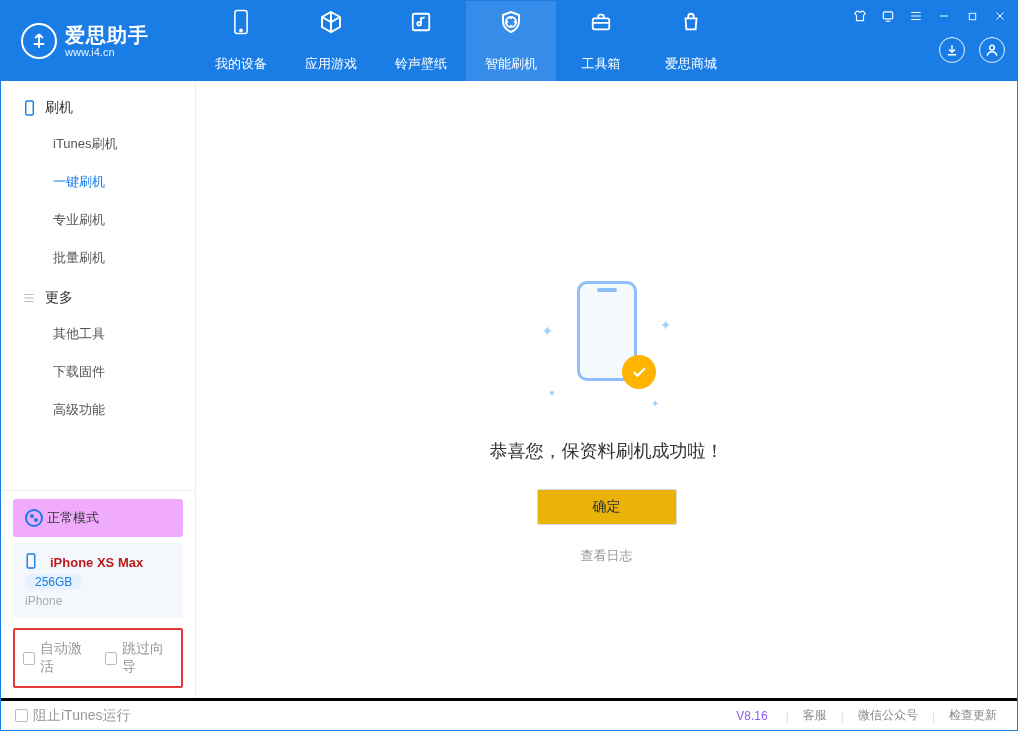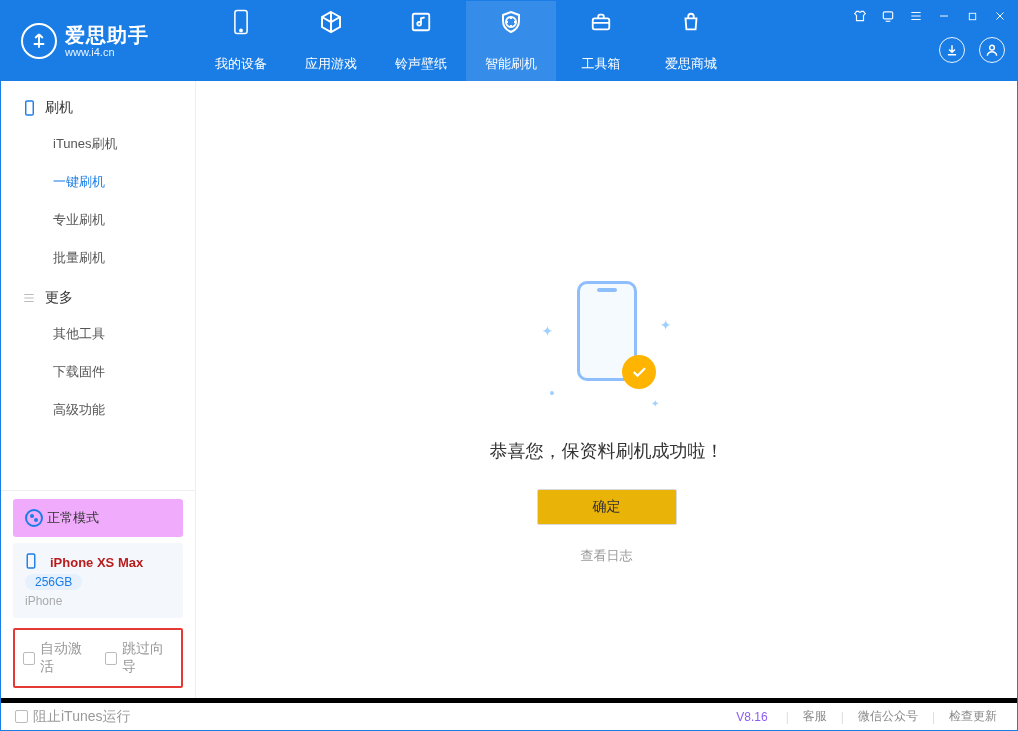--- a/index.html
+++ b/index.html
@@ -48,21 +48,21 @@
 .phone { position: absolute; left: 50%; top: 0; transform: translateX(-50%); width: 60px; height: 100px; border: 3px solid #8fbefc; border-radius: 10px; background: #f5faff; }
 .phone::before { content: ""; position: absolute; left: 50%; top: 4px; transform: translateX(-50%); width: 20px; height: 4px; background: #8fbefc; border-radius: 2px; }
 .check { position: absolute; right: 26px; bottom: 22px; width: 34px; height: 34px; border-radius: 50%; background: #ffb400; display: flex; align-items: center; justify-content: center; color: #fff; }
 .sparkle { position: absolute; color: #9fd0ff; font-size: 14px; }
 .s1 { left: 10px; top: 42px; } .s2 { right: 10px; top: 36px; } .s3 { left: 18px; bottom: 10px; } .s4 { right: 22px; bottom: 2px; font-size: 10px; }
 .msg { font-size: 18px; color: #333; margin-bottom: 26px; }
 .confirm-btn { width: 140px; height: 36px; border: 1px solid #d9d9d9; background: #eab308; border-radius: 2px; font-size: 14px; color: #333; cursor: pointer; }
 .log-link { margin-top: 22px; font-size: 13px; color: #999; cursor: pointer; }
 
 
-.footer { height: 32px; border-top: 5px solid #000000; display: flex; align-items: center; padding: 0 14px; font-size: 12px; color: #999; }
+.footer { height: 32px; border-top: 3px solid #000000; display: flex; align-items: center; padding: 0 14px; font-size: 12px; color: #999; }
 .footer .spacer { flex: 1; }
 .footer .flinks { display: flex; align-items: center; gap: 8px; }
 .footer .flink { color: #888; cursor: pointer; padding: 0 6px; }
 .footer .sep { color: #ddd; }
 .version { color: #8b5cf6; margin-right: 10px; }
 </style>
 </head>
 <body>
 
 <div class="app">

